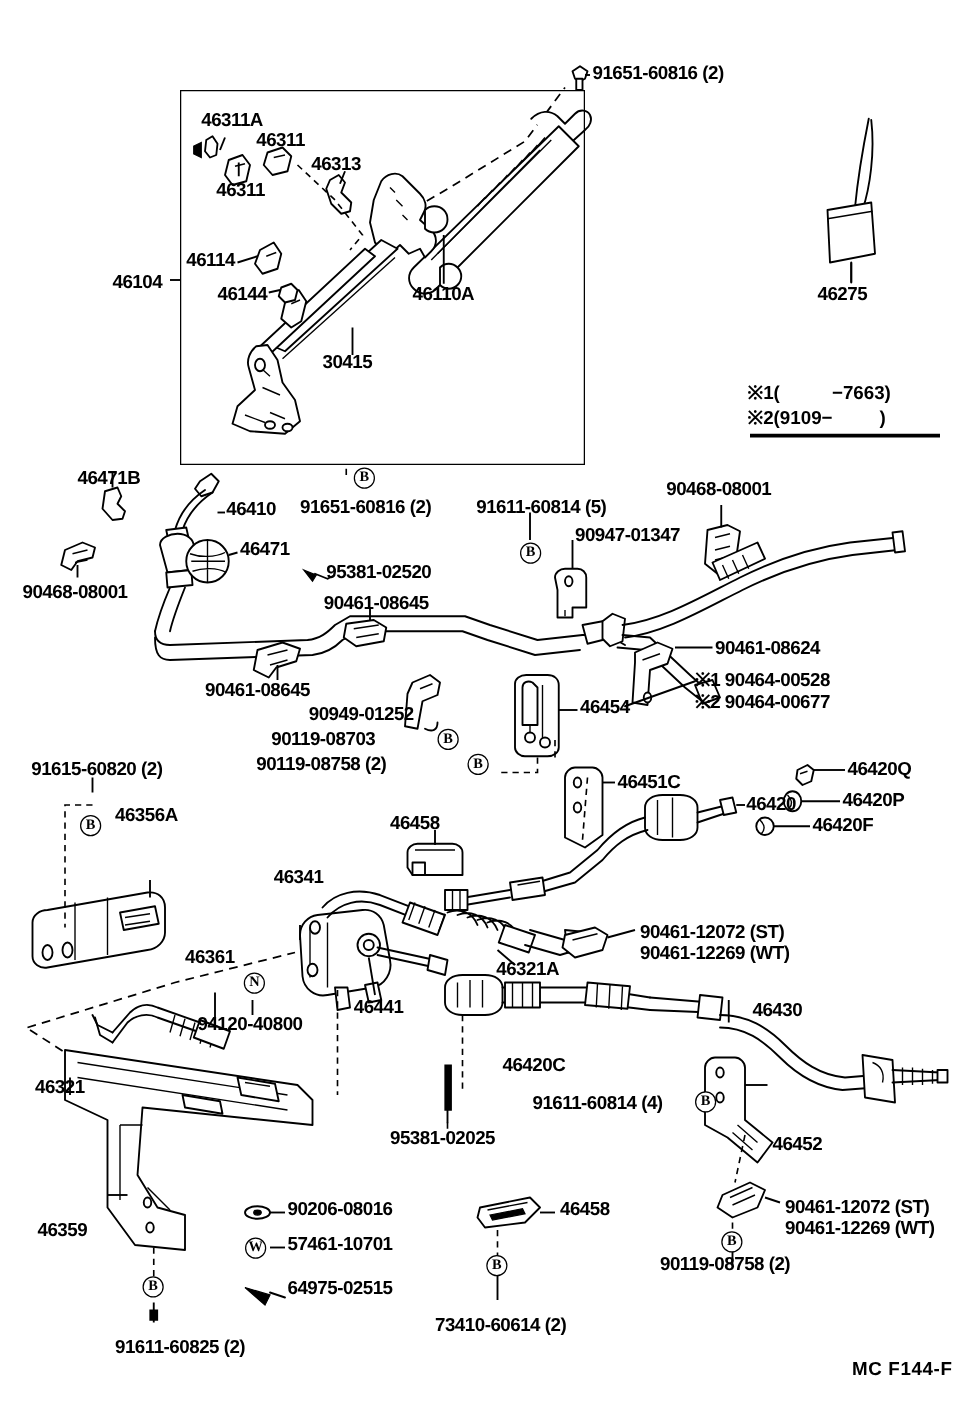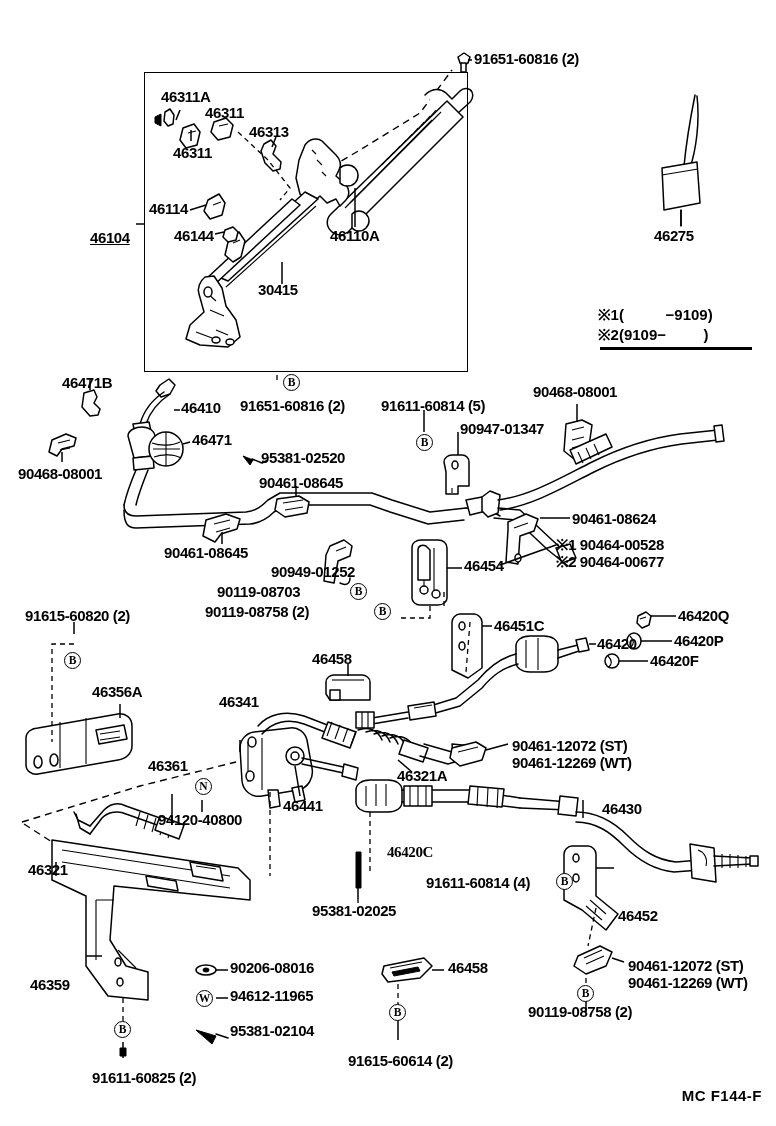--- a/index.html
+++ b/index.html
@@ -546,78 +546,78 @@
   <div class="lbl" style="left:474px;top:51px;">91651-60816 (2)</div>
 
   <div class="lbl" style="left:161px;top:89px;">46311A</div>
   <div class="lbl" style="left:205px;top:105px;">46311</div>
   <div class="lbl" style="left:249px;top:124px;">46313</div>
   <div class="lbl" style="left:173px;top:145px;">46311</div>
   <div class="lbl" style="left:149px;top:201px;">46114</div>
   <div class="lbl" style="left:174px;top:228px;">46144</div>
   <div class="lbl" style="left:330px;top:228px;text-align:center;">46110A</div>
   <div class="lbl" style="left:258px;top:282px;">30415</div>
-  <div class="lbl" style="left:90px;top:230px;text-decoration:underline;">46104</div>
+  <div class="lbl" style="left:90px;top:218px;">46104</div>
 
   <div class="circ" style="left:283px;top:374px;">B</div>
   <div class="lbl" style="left:240px;top:398px;">91651-60816 (2)</div>
 
   <div class="lbl" style="left:654px;top:228px;">46275</div>
 
-  <div class="note-block" style="left:598px;top:306px;">※1(          −9109)</div>
+  <div class="note-block" style="left:598px;top:306px;">※1(          −7663)</div>
   <div class="note-block" style="left:598px;top:326px;">※2(9109−         )</div>
   <div class="note-rule" style="left:600px;top:347px;width:152px;"></div>
 
   <div class="lbl" style="left:62px;top:375px;">46471B</div>
   <div class="lbl" style="left:181px;top:400px;">46410</div>
   <div class="lbl" style="left:192px;top:432px;">46471</div>
   <div class="lbl" style="left:18px;top:466px;">90468-08001</div>
   <div class="lbl" style="left:261px;top:450px;">95381-02520</div>
   <div class="lbl" style="left:259px;top:475px;">90461-08645</div>
   <div class="lbl" style="left:164px;top:545px;">90461-08645</div>
 
   <div class="lbl" style="left:381px;top:398px;">91611-60814 (5)</div>
   <div class="circ" style="left:416px;top:434px;">B</div>
   <div class="lbl" style="left:460px;top:421px;">90947-01347</div>
   <div class="lbl" style="left:533px;top:384px;">90468-08001</div>
   <div class="lbl" style="left:572px;top:511px;">90461-08624</div>
   <div class="lbl" style="left:556px;top:537px;">※1 90464-00528</div>
   <div class="lbl" style="left:556px;top:554px;">※2 90464-00677</div>
   <div class="lbl" style="left:464px;top:558px;">46454</div>
 
-  <div class="lbl" style="left:247px;top:564px;margin-left:24px;">90949-01252</div>
+  <div class="lbl" style="left:247px;top:564px;">90949-01252</div>
   <div class="lbl" style="left:217px;top:584px;">90119-08703</div>
   <div class="circ" style="left:350px;top:583px;">B</div>
   <div class="lbl" style="left:205px;top:604px;">90119-08758 (2)</div>
   <div class="circ" style="left:374px;top:603px;">B</div>
 
   <div class="lbl" style="left:25px;top:608px;">91615-60820 (2)</div>
   <div class="circ" style="left:64px;top:652px;">B</div>
-  <div class="lbl" style="left:92px;top:684px;">46356A</div>
+  <div class="lbl" style="left:92px;top:645px;">46356A</div>
   <div class="lbl" style="left:148px;top:758px;">46361</div>
   <div class="circ" style="left:195px;top:778px;">N</div>
   <div class="lbl" style="left:158px;top:812px;">94120-40800</div>
   <div class="lbl" style="left:28px;top:862px;">46321</div>
   <div class="lbl" style="left:30px;top:977px;">46359</div>
   <div class="circ" style="left:114px;top:1021px;">B</div>
   <div class="lbl" style="left:92px;top:1070px;">91611-60825 (2)</div>
 
   <div class="lbl" style="left:312px;top:651px;">46458</div>
   <div class="lbl" style="left:219px;top:694px;">46341</div>
   <div class="lbl" style="left:283px;top:798px;">46441</div>
   <div class="lbl" style="left:397px;top:768px;">46321A</div>
-  <div class="lbl" style="left:387px;top:845px;font-family:Liberation Serif, serif;">46420C</div>
+  <div class="lbl" style="left:402px;top:845px;">46420C</div>
   <div class="lbl" style="left:312px;top:903px;">95381-02025</div>
   <div class="lbl" style="left:230px;top:960px;text-align:center;">90206-08016</div>
   <div class="circ" style="left:196px;top:990px;">W</div>
-  <div class="lbl" style="left:230px;top:988px;">94612-11965</div>
-  <div class="lbl" style="left:230px;top:1023px;">95381-02104</div>
+  <div class="lbl" style="left:230px;top:988px;">57461-10701</div>
+  <div class="lbl" style="left:230px;top:1023px;">64975-02515</div>
   <div class="lbl" style="left:448px;top:960px;">46458</div>
   <div class="circ" style="left:389px;top:1004px;">B</div>
-  <div class="lbl" style="left:348px;top:1053px;">91615-60614 (2)</div>
+  <div class="lbl" style="left:348px;top:1053px;">73410-60614 (2)</div>
 
   <div class="lbl" style="left:678px;top:608px;">46420Q</div>
   <div class="lbl" style="left:674px;top:633px;">46420P</div>
   <div class="lbl" style="left:650px;top:653px;">46420F</div>
   <div class="lbl" style="left:597px;top:636px;">46420</div>
   <div class="lbl" style="left:494px;top:618px;">46451C</div>
   <div class="lbl" style="left:512px;top:738px;">90461-12072 (ST)</div>
   <div class="lbl" style="left:512px;top:755px;">90461-12269 (WT)</div>
   <div class="lbl" style="left:562px;top:801px;margin-left:40px;">46430</div>
   <div class="lbl" style="left:426px;top:875px;">91611-60814 (4)</div>

